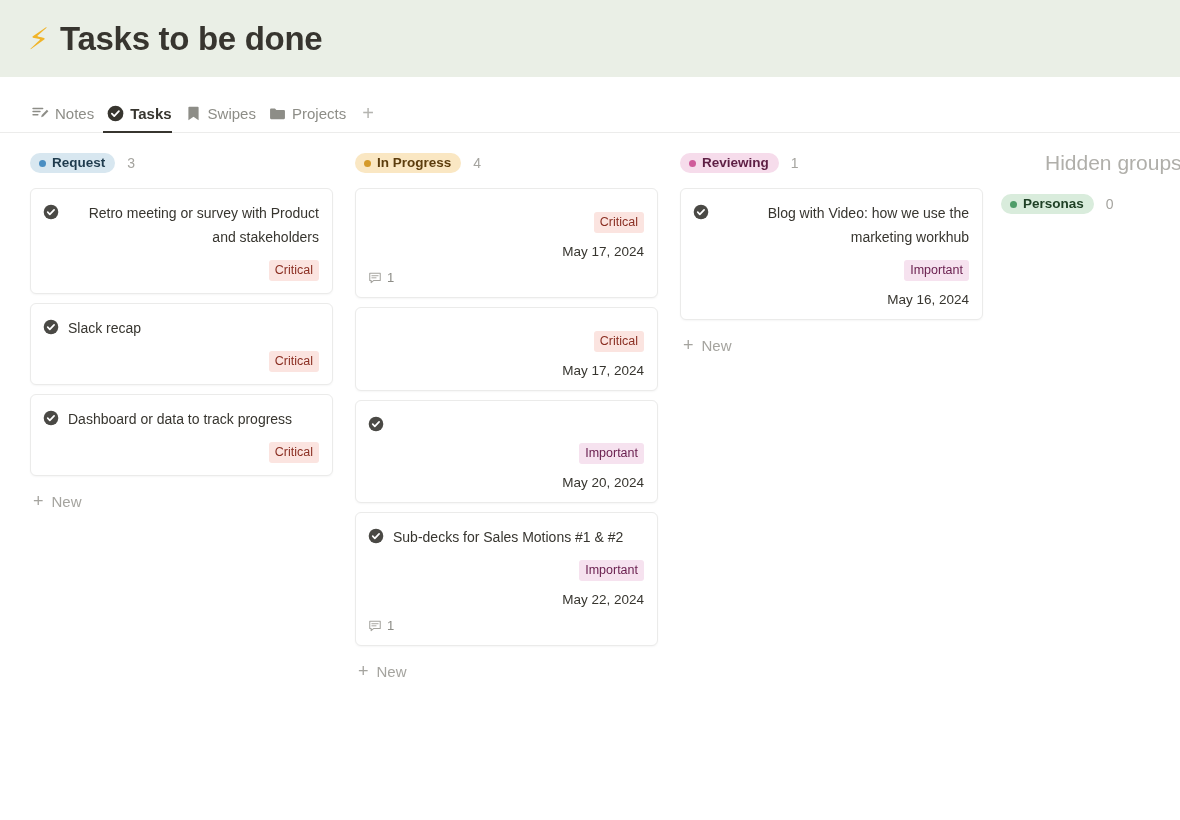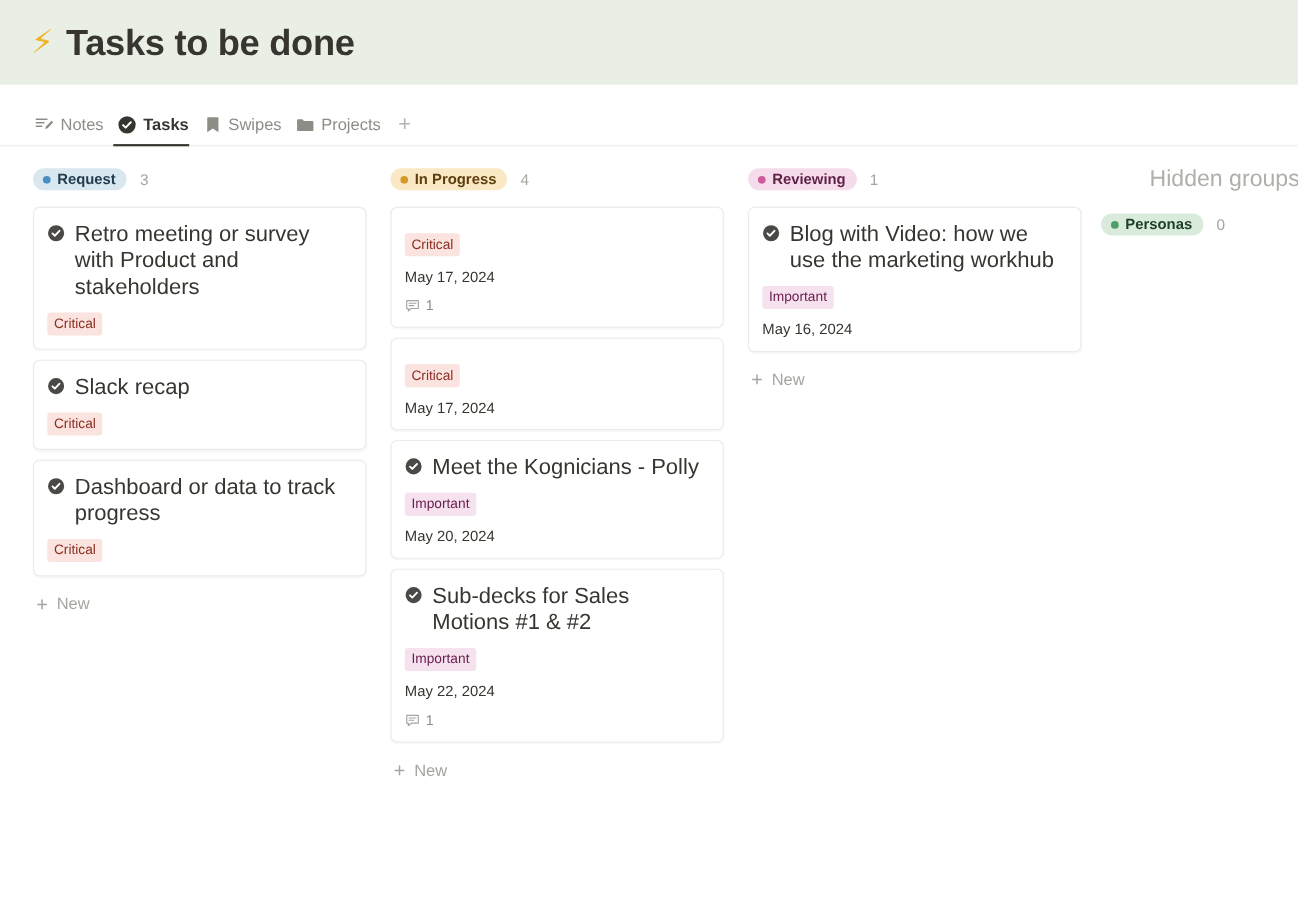--- a/index.html
+++ b/index.html
@@ -82,20 +82,21 @@
     line-height: 17px;
     cursor: pointer;
   }
 
   
   .board {
     display: flex;
     padding: 18px 0 0 0;
     height: calc(820px - 77px - 57px);
     overflow: hidden;
+    text-align: right;
   }
   .column {
     width: 325px;
     flex: 0 0 325px;
     padding: 0 0 0 30px;
   }
   .column.hidden-col {
     width: auto;
     flex: 0 0 auto;
     padding-left: 26px;
@@ -154,21 +155,21 @@
     align-items: flex-start;
     gap: 9px;
   }
   .card-check {
     width: 16px; height: 16px;
     flex: 0 0 auto;
     margin-top: 3px;
   }
   .card-check svg { display: block; }
   .card-title {
-    font-size: 20px;
+    font-size: 14px;
     line-height: 24px;
     color: #37352f;
     font-weight: 400;
   }
   .tag {
     display: inline-block;
     border-radius: 3px;
     padding: 2px 6px;
     font-size: 12.5px;
     line-height: 17px;
@@ -326,21 +327,20 @@
         <div class="card-date">May 17, 2024</div>
       </div>
       <div class="card">
         <div class="card-title-row">
           <span class="card-check">
             <svg width="16" height="16" viewBox="0 0 16 16">
               <circle cx="8" cy="8" r="7.3" fill="#4a4945"></circle>
               <path d="M4.7 8.2l2.1 2.1 4.3-4.5" stroke="#fff" stroke-width="1.7" fill="none" stroke-linecap="round" stroke-linejoin="round"></path>
             </svg>
           </span>
-          <span class="card-title">Meet the Kognicians - Polly</span>
         </div>
         <div><span class="tag important">Important</span></div>
         <div class="card-date">May 20, 2024</div>
       </div>
       <div class="card">
         <div class="card-title-row">
           <span class="card-check">
             <svg width="16" height="16" viewBox="0 0 16 16">
               <circle cx="8" cy="8" r="7.3" fill="#4a4945"></circle>
               <path d="M4.7 8.2l2.1 2.1 4.3-4.5" stroke="#fff" stroke-width="1.7" fill="none" stroke-linecap="round" stroke-linejoin="round"></path>

